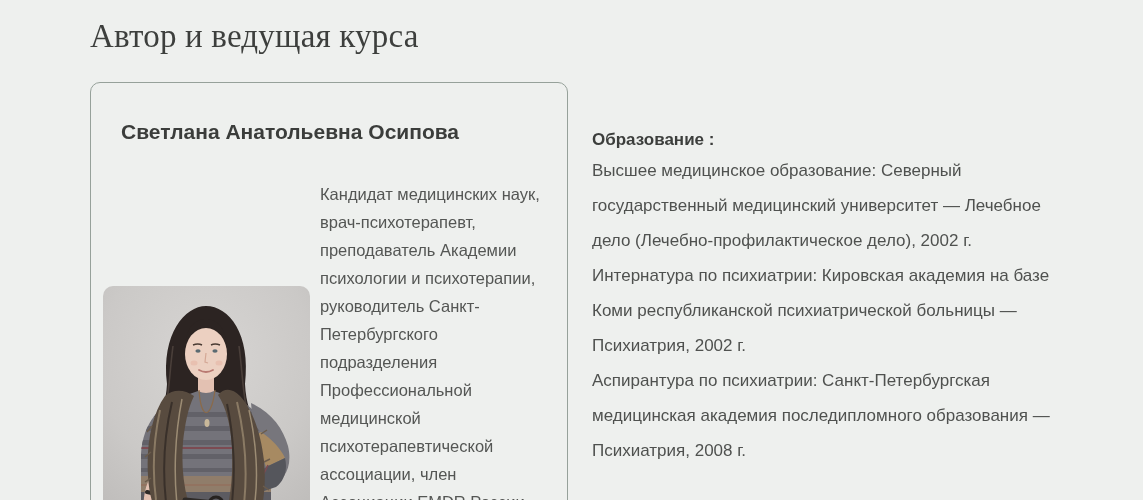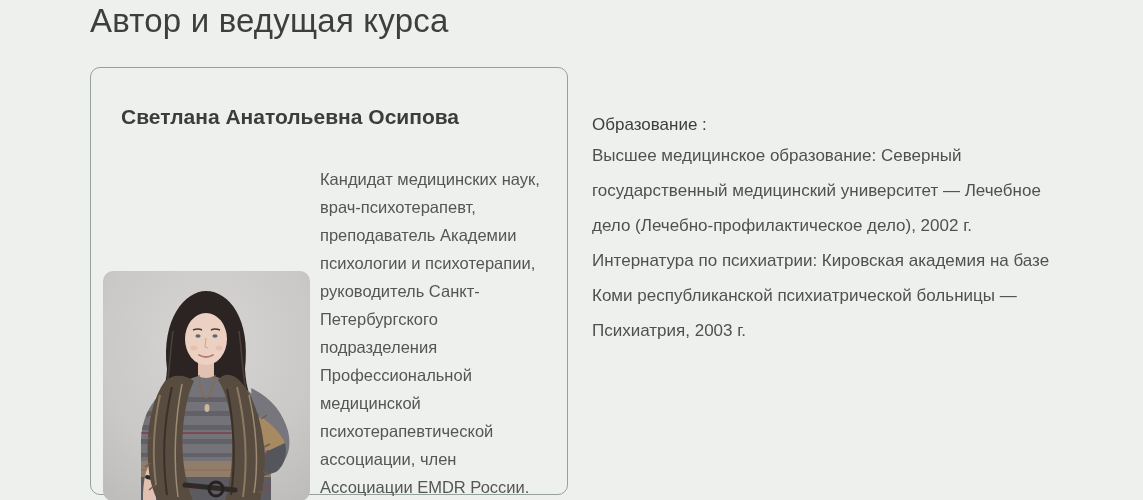--- a/index.html
+++ b/index.html
@@ -12,22 +12,23 @@
   .page {
     width: 1143px; height: 500px;
     padding-left: 90px;
     position: relative;
   }
   .page-title {
     font-size: 33px;
     font-weight: 400;
     color: #3d3f3d;
     line-height: 1.18;
-    margin-top: 2px;
+    margin-top: 17px;
     letter-spacing: 0.2px;
+    font-family: Liberation Serif, serif;
   }
   .content {
     display: flex;
     align-items: flex-start;
     margin-top: 26px;
   }
   .author-card {
     width: 478px;
     height: 428px;
     border: 1px solid #96a19a;
@@ -63,21 +64,21 @@
     line-height: 28px;
     color: #545654;
   }
   .education {
     margin-left: 24px;
     padding-top: 45px;
     width: 478px;
   }
   .edu-label {
     font-size: 17px;
-    font-weight: 400;
+    font-weight: 700;
     color: #3c3e3c;
     line-height: 26.4px;
   }
   .edu-item {
     font-size: 17px;
     color: #4f514f;
     line-height: 35px;
   }
 </style>
 </head>
@@ -166,18 +167,19 @@
           </svg>
         </div>
         <p class="author-bio">Кандидат медицинских наук, врач-психотерапевт, преподаватель Академии психологии и психотерапии, руководитель Санкт-Петербургского подразделения Профессиональной медицинской психотерапевтической ассоциации, член Ассоциации EMDR России.</p>
       </div>
     </div>
 
     <div class="education">
       <div class="edu-label">Образование :</div>
       <div>
           <div class="edu-item">Высшее медицинское образование: Северный государственный медицинский университет — Лечебное дело (Лечебно-профилактическое дело), 2002 г.</div>
-          <div class="edu-item">Интернатура по психиатрии: Кировская академия на базе Коми республиканской психиатрической больницы — Психиатрия, 2003 г.</div>
+          <div class="edu-item">Интернатура по психиатрии: Кировская академия на базе Коми республиканской психиатрической больницы — Психиатрия, 2002 г.</div>
+          <div class="edu-item">Аспирантура по психиатрии: Санкт-Петербургская медицинская академия последипломного образования — Психиатрия, 2008 г.</div>
         </div>
     </div>
 
   </div>
 </div>
 
 </body></html>

